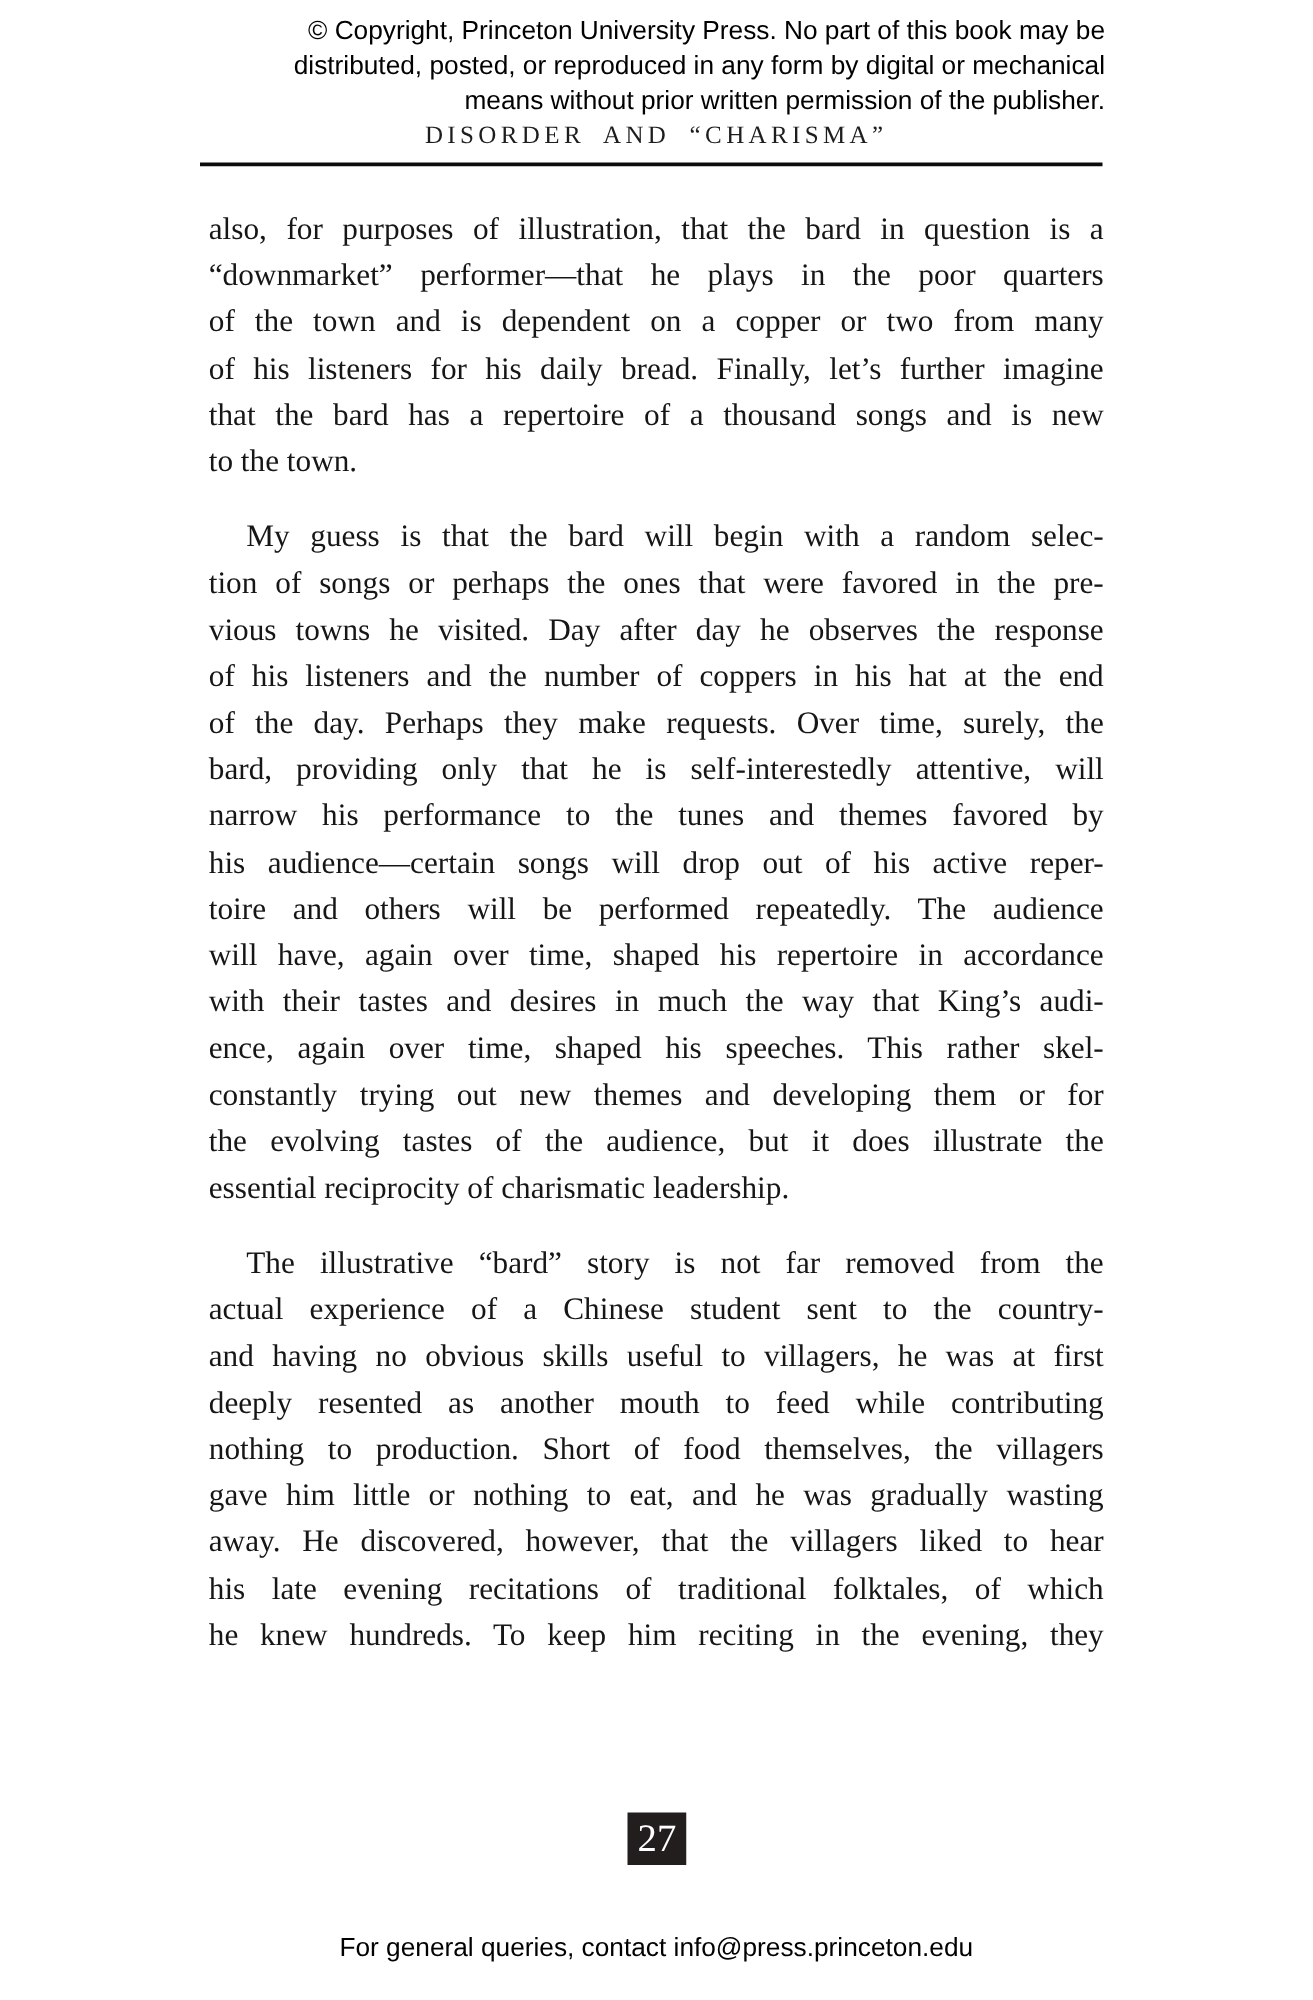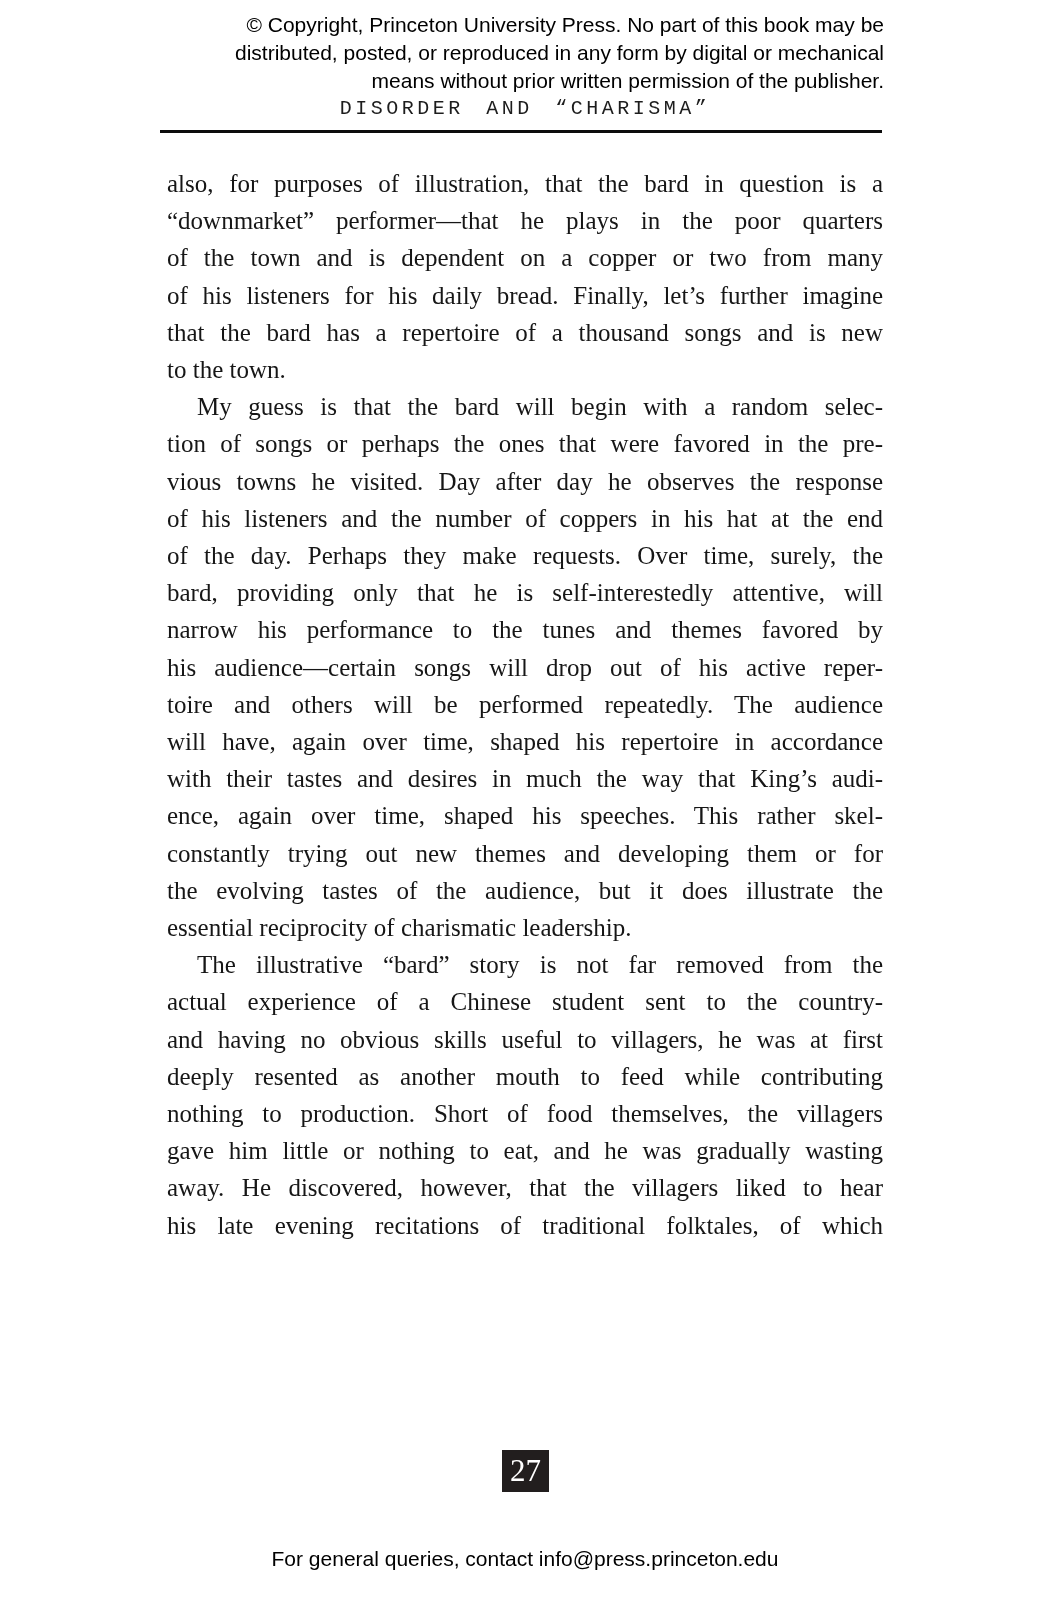--- a/index.html
+++ b/index.html
@@ -23,21 +23,21 @@
     color: #000000;
     text-align: right;
   }
   .copyright .cline { white-space: nowrap; }
   .running-head {
     position: absolute;
     left: 167px;
     top: 97px;
     width: 716px;
     text-align: center;
-    font-family: Liberation Mono, monospace;
+    font-family: Liberation Serif, serif;
     font-size: 20px;
     letter-spacing: 3.5px;
     word-spacing: 7px;
     color: #1d1d1d;
   }
   .head-rule {
     position: absolute;
     left: 160px;
     top: 130px;
     width: 722px;
@@ -53,21 +53,21 @@
     font-size: 25px;
     color: #161616;
   }
   .body-text .line {
     line-height: 37.2px;
     text-align: justify;
     text-align-last: justify;
     white-space: normal;
   }
   .body-text .line.para-end { text-align-last: left; }
-  .body-text .line.indent { text-indent: 30px; }
+  .body-text .line.indent { text-indent: 30px; margin-top: 23px; }
   .page-number-badge {
     position: absolute;
     left: 502px;
     top: 1450px;
     width: 47px;
     height: 42px;
     background: #221e1e;
     color: #ffffff;
     display: flex;
     align-items: center;
@@ -129,20 +129,21 @@
       </div>
       <div>
         <div class="line indent">The illustrative “bard” story is not far removed from the</div>
         <div class="line">actual experience of a Chinese student sent to the country-</div>
         <div class="line">and having no obvious skills useful to villagers, he was at first</div>
         <div class="line">deeply resented as another mouth to feed while contributing</div>
         <div class="line">nothing to production. Short of food themselves, the villagers</div>
         <div class="line">gave him little or nothing to eat, and he was gradually wasting</div>
         <div class="line">away. He discovered, however, that the villagers liked to hear</div>
         <div class="line">his late evening recitations of traditional folktales, of which</div>
+        <div class="line">he knew hundreds. To keep him reciting in the evening, they</div>
       </div>
     </div>
 
   <div class="page-number-badge">
     <span>27</span>
   </div>
 
   <div class="footer-line">For general queries, contact info@press.princeton.edu</div>
 
 </div>

